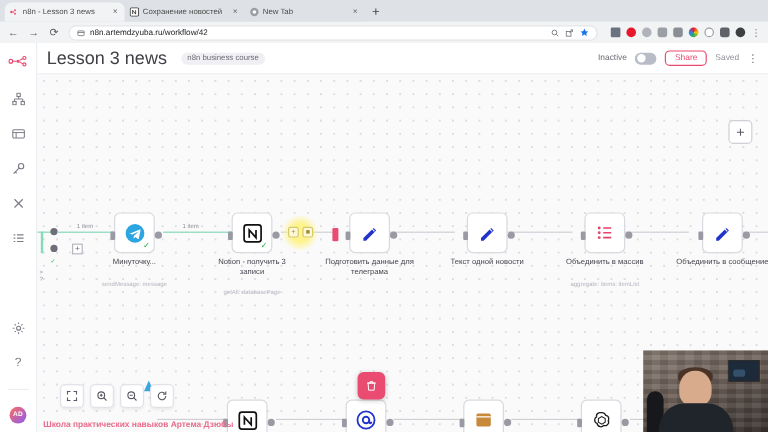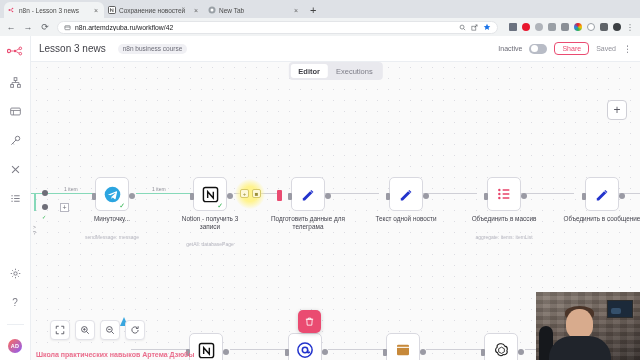--- a/index.html
+++ b/index.html
@@ -57,21 +57,21 @@
     margin-bottom: 7px; font-weight: bold; letter-spacing: .2px;
   }
   .side-divider { width: 17px; height: 1px; background: #ebeef2; }
 
   .main { flex: 1; position: relative; background: #fafafa; }
 
   .wf-header {
     height: 26px; background: #fff; border-bottom: 1px solid #ebeef2;
     display: flex; align-items: center; padding: 0 8px; position: relative; z-index: 5;
   }
-  .wf-title { font-size: 10px; color: #3f3f46; }
+  .wf-title { font-size: 15px; color: #3f3f46; }
   .wf-tag {
     font-size: 6.5px; color: #6b6b76; background: #f0f0f4; border-radius: 7px;
     padding: 1.5px 5px; margin-left: 12px;
   }
   .hdr-right { margin-left: auto; display: flex; align-items: center; gap: 7px; }
   .inactive-label { font-size: 7px; color: #6b6b76; }
   .toggle {
     width: 18px; height: 10px; border-radius: 6px; background: #b8bcc6; position: relative;
   }
   .toggle::after {
@@ -370,24 +370,20 @@
       <span class="wf-tag">n8n business course</span>
       <div class="hdr-right">
         <span class="inactive-label">Inactive</span>
         <span class="toggle"></span>
         <span class="share-btn">Share</span>
         <span class="saved-label">Saved</span>
         <span class="kebab">⋮</span>
       </div>
     </div>
 
-    <div class="tabs-float">
-      <span class="seg active">Editor</span>
-      <span class="seg">Executions</span>
-    </div>
 
     <div class="canvas">
 
       <div class="add-node-btn">+</div>
 
       <div class="trigger-stub">
         <div class="edge green" style="left:0px; top:131px; width:14px;"></div>
         <div class="stub-dot" style="left:11px; top:128px;"></div>
         <div class="stub-dot" style="left:11px; top:142px;"></div>
         <div class="edge green" style="left:3px; top:131px; width:2px; height:18px;"></div>

